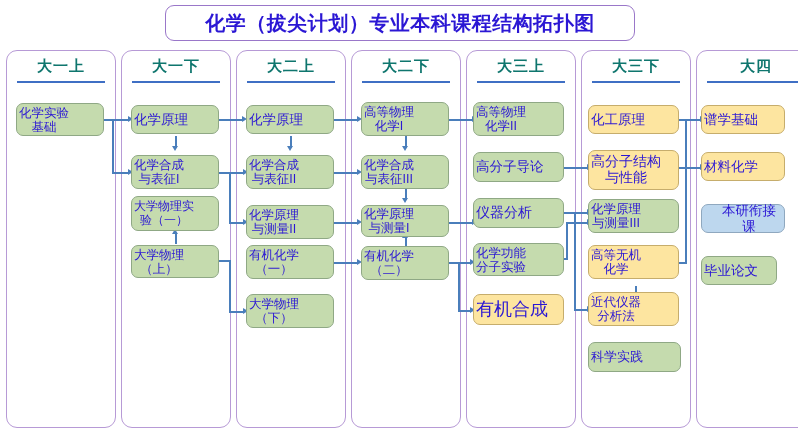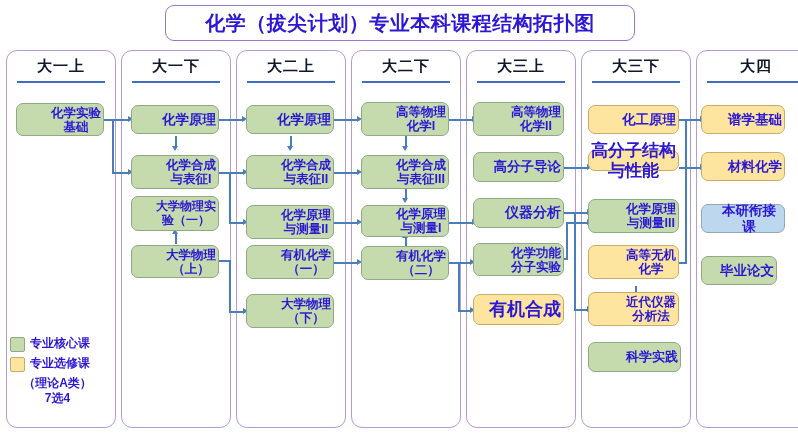--- a/index.html
+++ b/index.html
@@ -27,36 +27,36 @@
   
   .col{
     position:absolute;top:50px;height:378px;
     border:1.4px solid #b79ad6;border-radius:11px;
     background:#ffffff;
     box-sizing:border-box;
   }
   .col-head{
     position:absolute;left:0;right:0;top:6px;
     text-align:center;
-    font-size:15px;font-weight:bold;color:#0f172a;
+    font-size:15px;font-weight:bold;color:#0f766e;
     letter-spacing:1px;
   }
   .col-rule{
     position:absolute;left:10px;right:10px;top:30px;height:0;
     border-top:2px solid #3f6fc4;
   }
 
   
   .box{
     position:absolute;
     border-radius:7px;
     box-sizing:border-box;
-    display:flex;align-items:center;justify-content:flex-end;
+    display:flex;align-items:center;justify-content:flex-start;
     text-align:center;
-    color:#2b17d4;font-weight:bold;
+    color:#2b17d4;font-weight:normal;
     line-height:1.12;
     z-index:5;
   }
   .box .lbl{display:block;padding:0 2px;white-space:pre-line;}
   .box.core{background:#c5dbae;border:1.1px solid #8fa885;}
   .box.elective{background:#fde5a0;border:1.1px solid #c6ad6c;}
   .box.bridge{background:#bdd7ee;border:1.1px solid #8fa8bf;padding-left:12px;}
 
   
   .ln{position:absolute;background:#4a7ebb;z-index:2;}
@@ -278,21 +278,21 @@
     <span class="lbl">化学功能
 分子实验</span>
   </div>
   <div class="box elective" style="left:473px;top:294px;width:91px;height:31px;font-size:18px;">
     <span class="lbl">有机合成</span>
   </div>
 
   <div class="box elective" style="left:588px;top:105px;width:91px;height:29px;font-size:13.5px;">
     <span class="lbl">化工原理</span>
   </div>
-  <div class="box elective" style="left:588px;top:150px;width:91px;height:21px;font-size:17px;">
+  <div class="box elective" style="left:588px;top:150px;width:91px;height:40px;font-size:14px;">
     <span class="lbl">高分子结构
 与性能</span>
   </div>
   <div class="box core" style="left:588px;top:199px;width:91px;height:34px;font-size:12.5px;">
     <span class="lbl">化学原理
 与测量III</span>
   </div>
   <div class="box elective" style="left:588px;top:292px;width:91px;height:34px;font-size:12.5px;">
     <span class="lbl">近代仪器
 分析法</span>
@@ -311,26 +311,14 @@
   <div class="box elective" style="left:701px;top:152px;width:84px;height:29px;font-size:13.5px;">
     <span class="lbl">材料化学</span>
   </div>
   <div class="box bridge" style="left:701px;top:204px;width:84px;height:29px;font-size:13.5px;">
     <span class="lbl">本研衔接课</span>
   </div>
   <div class="box core" style="left:701px;top:256px;width:76px;height:29px;font-size:13.5px;">
     <span class="lbl">毕业论文</span>
   </div>
 
-  <div class="legend">
-    <div class="lg-row">
-      <span class="lg-sw core"></span>
-      <span class="lg-tx">专业核心课</span>
-    </div>
-    <div class="lg-row">
-      <span class="lg-sw elective"></span>
-      <span class="lg-tx">专业选修课</span>
-    </div>
-    <div class="lg-tx2">（理论A类）
-7选4</div>
-  </div>
 
 </div>
 
 </body></html>

